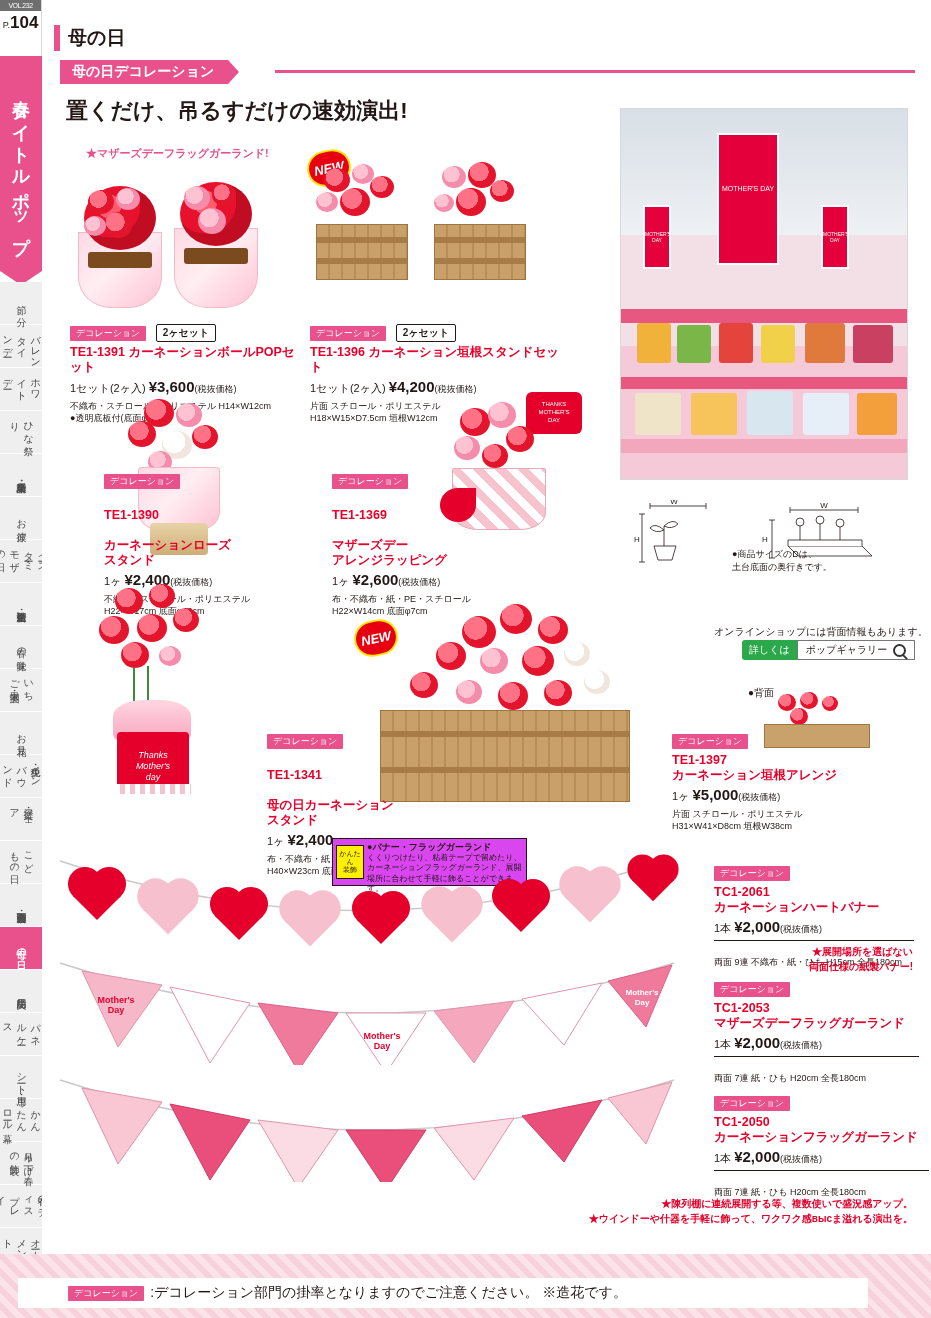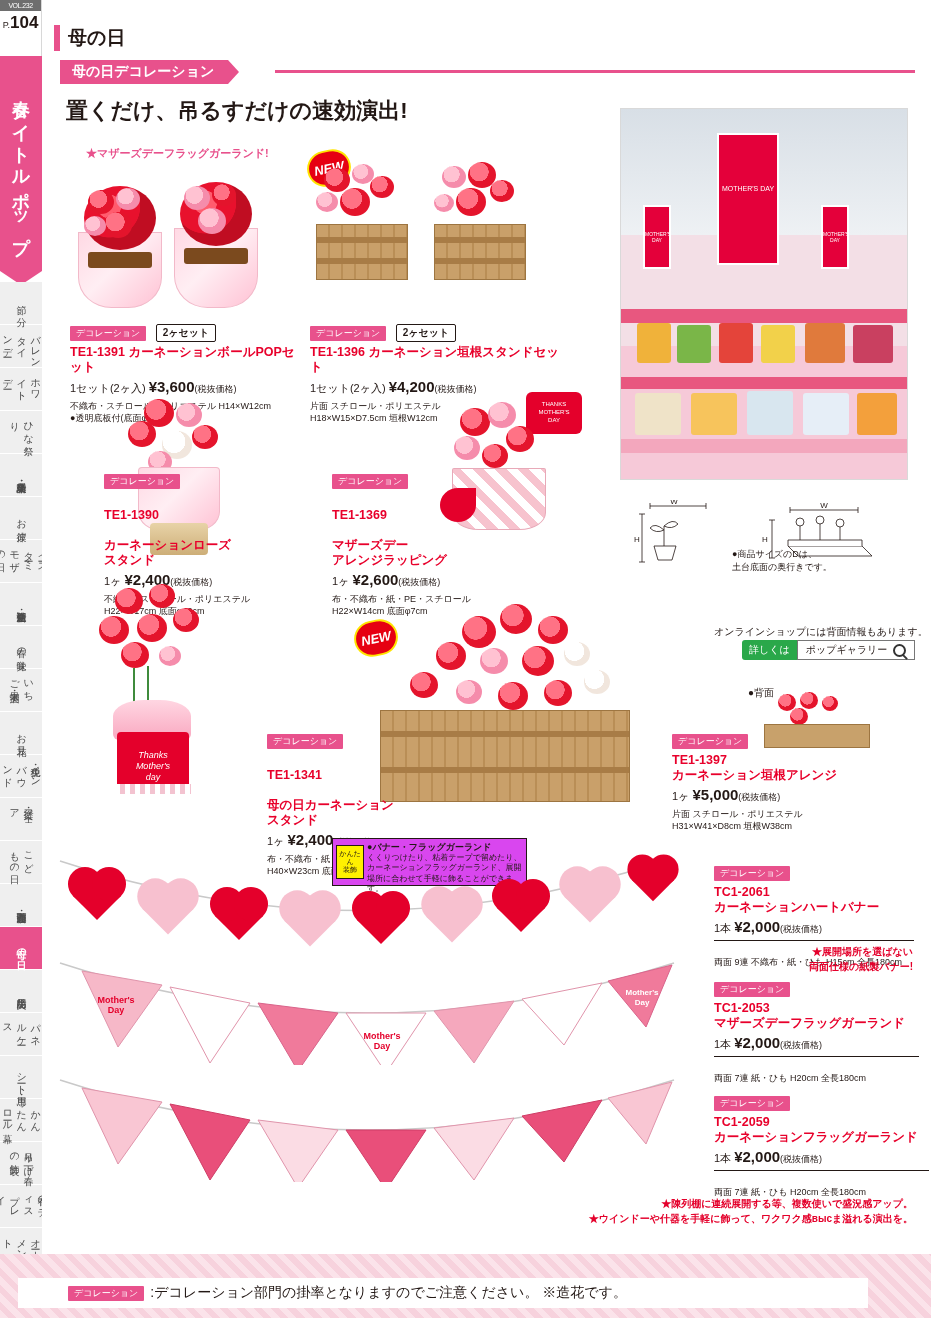--- a/index.html
+++ b/index.html
@@ -694,21 +694,21 @@
         <polygon points="382,58 462,48 422,110" fill="#fbdce4" stroke="#e094ab"></polygon>
         <polygon points="470,46 550,30 512,92" fill="#e94f7a" stroke="#cf3d66"></polygon>
         <polygon points="556,28 620,12 594,74" fill="#f9c6d3" stroke="#e094ab"></polygon>
       </g>
     </svg>
   </div>
 
   <div class="prod" style="left:672px; top:1092px; width:215px;">
     <div><span class="deco-tag">デコレーション</span></div>
     <div class="p-name">
-      <span>TC1-2059</span><br>
+      <span>TC1-2050</span><br>
       <span>カーネーションフラッグガーランド</span>
     </div>
     <div class="p-price">
       <span>1本</span>
       <b>¥2,000</b><span class="tax">(税抜価格)</span>
     </div>
     <div class="p-spec p-rule">両面 7連 紙・ひも H20cm 全長180cm</div>
   </div>
 
   <div class="promo-red" style="top:1211px; right:18px; width:460px;">★ウインドーや什器を手軽に飾って、ワクワク感высま溢れる演出を。</div>

